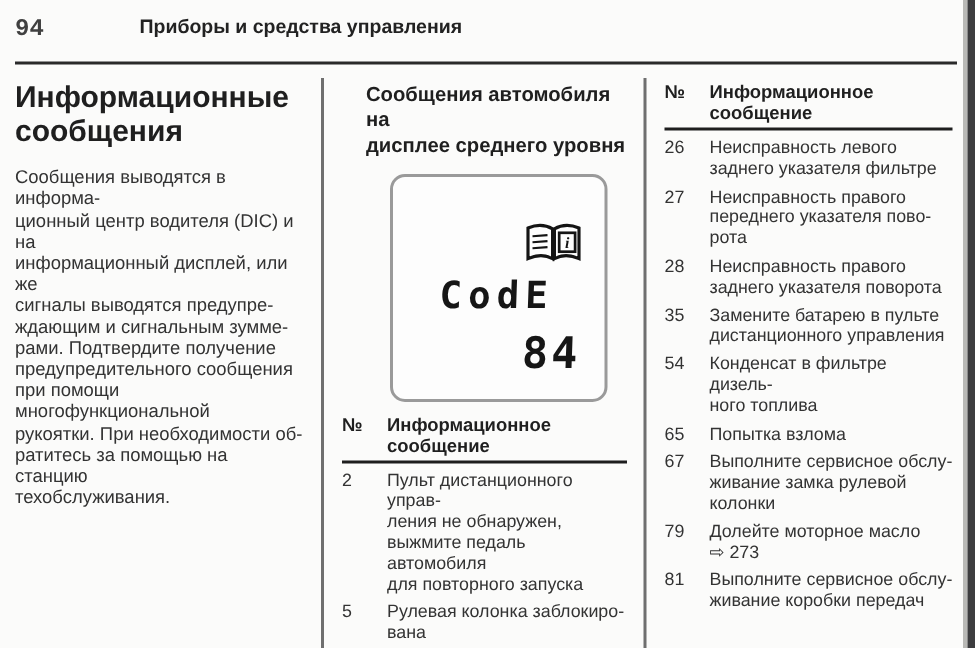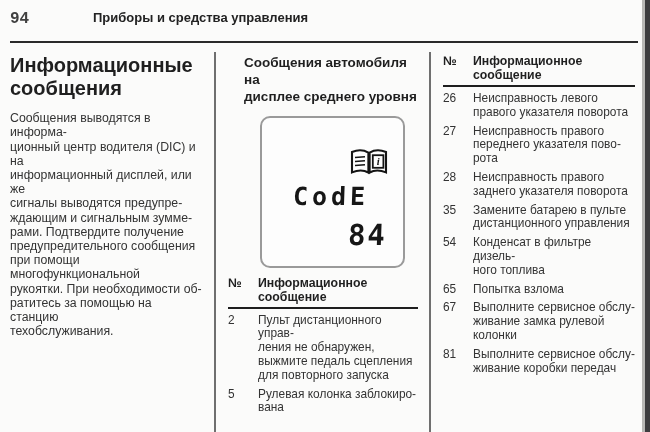--- a/index.html
+++ b/index.html
@@ -94,42 +94,42 @@
 
 
     <div class="thead">
       <span class="tnum">№</span>
       <span class="tmsg">Информационное сообщение</span>
     </div>
     <div class="trow">
       <span class="tnum">2</span>
       <span class="tmsg">Пульт дистанционного управ-
 ления не обнаружен,
-выжмите педаль сцепления
+выжмите педаль автомобиля
 для повторного запуска</span>
     </div>
     <div class="trow">
       <span class="tnum">5</span>
       <span class="tmsg">Рулевая колонка заблокиро-
 вана</span>
     </div>
 
   </div>
 
   <div class="vdiv vdiv2"></div>
 
   <div class="col col3">
     <div class="thead">
       <span class="tnum">№</span>
       <span class="tmsg">Информационное сообщение</span>
     </div>
     <div class="trow">
       <span class="tnum">26</span>
       <span class="tmsg">Неисправность левого
-правого указателя поворота</span>
+заднего указателя фильтре</span>
     </div>
     <div class="trow">
       <span class="tnum">27</span>
       <span class="tmsg">Неисправность правого
 переднего указателя пово-
 рота</span>
     </div>
     <div class="trow">
       <span class="tnum">28</span>
       <span class="tmsg">Неисправность правого
@@ -149,20 +149,25 @@
       <span class="tnum">65</span>
       <span class="tmsg">Попытка взлома</span>
     </div>
     <div class="trow">
       <span class="tnum">67</span>
       <span class="tmsg">Выполните сервисное обслу-
 живание замка рулевой
 колонки</span>
     </div>
     <div class="trow">
+      <span class="tnum">79</span>
+      <span class="tmsg">Долейте моторное масло
+⇨ 273</span>
+    </div>
+    <div class="trow">
       <span class="tnum">81</span>
       <span class="tmsg">Выполните сервисное обслу-
 живание коробки передач</span>
     </div>
 
   </div>
 
   <div class="scan-edge-soft"></div>
   <div class="scan-edge"></div>
 </div>

